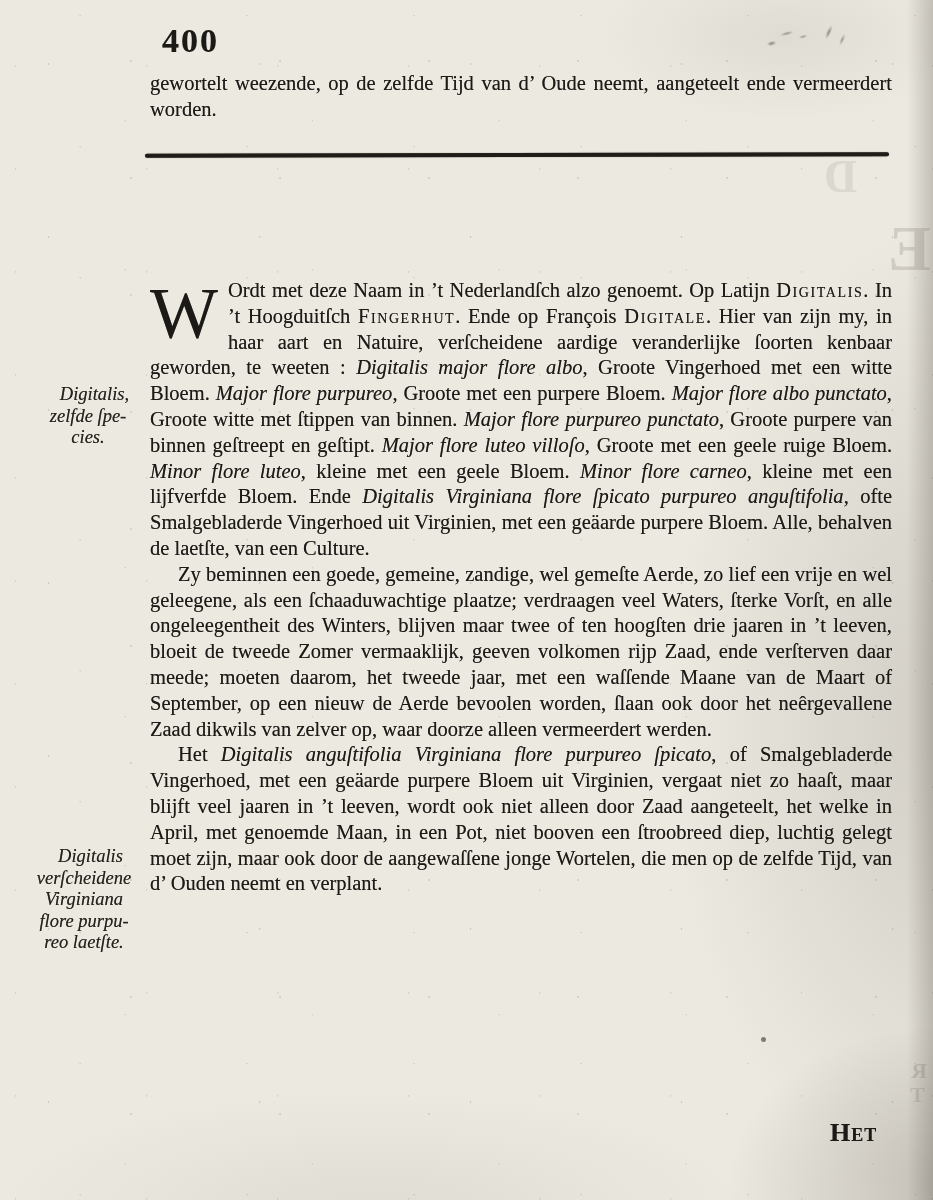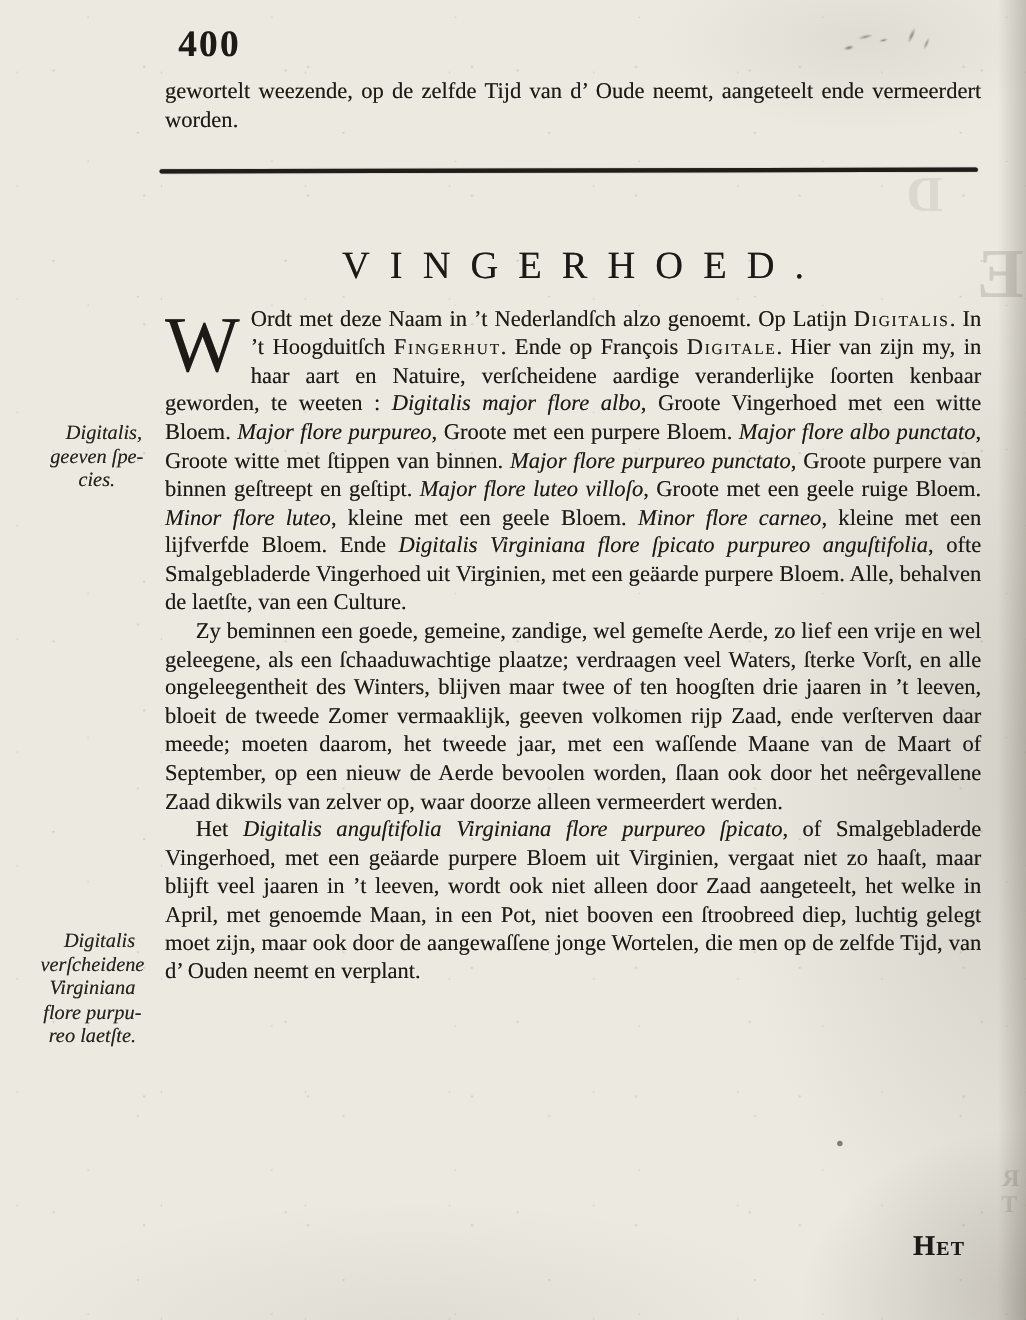--- a/index.html
+++ b/index.html
@@ -86,33 +86,32 @@
 <body>
 
 <div class="page">
 
   <span class="page-number ink">400</span>
 
   <div class="intro ink"><span class="seg-r">gewortelt weezende, op de zelfde Tijd van d’ Oude neemt, aangeteelt ende vermeerdert worden.</span></div>
 
   <div class="rule"></div>
 
-  <h1 class="chapter-title ink">VINGERHOED.</h1>
 
   <div class="bodycol ink">
     <p class="para">
       <span class="dropcap">W</span><span><span class="seg-r">Ordt met deze Naam in ’t Nederlandſch alzo genoemt.  Op Latijn </span><span class="seg-sc">Digitalis</span><span class="seg-r">.  In ’t Hoogduitſch </span><span class="seg-sc">Fingerhut</span><span class="seg-r">.  Ende op François </span><span class="seg-sc">Digitale</span><span class="seg-r">.  Hier van zijn my, in haar aart en Natuire, verſcheidene aardige veranderlijke ſoorten kenbaar geworden, te weeten : </span><span class="seg-i">Digitalis major flore albo</span><span class="seg-r">, Groote Vingerhoed met een witte Bloem.  </span><span class="seg-i">Major flore purpureo</span><span class="seg-r">, Groote met een purpere Bloem.  </span><span class="seg-i">Major flore albo punctato</span><span class="seg-r">, Groote witte met ſtippen van binnen.  </span><span class="seg-i">Major flore purpureo punctato</span><span class="seg-r">, Groote purpere van binnen geſtreept en geſtipt.  </span><span class="seg-i">Major flore luteo villoſo</span><span class="seg-r">, Groote met een geele ruige Bloem.  </span><span class="seg-i">Minor flore luteo</span><span class="seg-r">, kleine met een geele Bloem.  </span><span class="seg-i">Minor flore carneo</span><span class="seg-r">, kleine met een lijfverfde Bloem.  Ende </span><span class="seg-i">Digitalis Virginiana flore ſpicato purpureo anguſtifolia</span><span class="seg-r">, ofte Smalgebladerde Vingerhoed uit Virginien, met een geäarde purpere Bloem.  Alle, behalven de laetſte, van een Culture.</span></span>
     </p>
     <p class="para indent"><span class="seg-r">Zy beminnen een goede, gemeine, zandige, wel gemeſte Aerde, zo lief een vrije en wel geleegene, als een ſchaaduwachtige plaatze;  verdraagen veel Waters, ſterke Vorſt, en alle ongeleegentheit des Winters, blijven maar twee of ten hoogſten drie jaaren in ’t leeven, bloeit de tweede Zomer vermaaklijk, geeven volkomen rijp Zaad, ende verſterven daar meede;  moeten daarom, het tweede jaar, met een waſſende Maane van de Maart of September, op een nieuw de Aerde bevoolen worden, ſlaan ook door het neêrgevallene Zaad dikwils van zelver op, waar doorze alleen vermeerdert werden.</span></p>
     <p class="para indent"><span class="seg-r">Het </span><span class="seg-i">Digitalis anguſtifolia Virginiana flore purpureo ſpicato</span><span class="seg-r">, of Smalgebladerde Vingerhoed, met een geäarde purpere Bloem uit Virginien, vergaat niet zo haaſt, maar blijft veel jaaren in ’t leeven, wordt ook niet alleen door Zaad aangeteelt, het welke in April, met genoemde Maan, in een Pot, niet booven een ſtroobreed diep, luchtig gelegt moet zijn, maar ook door de aangewaſſene jonge Wortelen, die men op de zelfde Tijd, van d’ Ouden neemt en verplant.</span></p>
   </div>
 
   <div class="margin-note note-1 ink">
       <span class="ln">Digitalis,</span>
-      <span class="ln">geeven ſpe-</span>
+      <span class="ln">zelfde ſpe-</span>
       <span class="ln">cies.</span>
     </div>
   <div class="margin-note note-2 ink">
       <span class="ln">Digitalis</span>
       <span class="ln">verſcheidene</span>
       <span class="ln">Virginiana</span>
       <span class="ln">flore purpu-</span>
       <span class="ln">reo laetſte.</span>
     </div>
 

